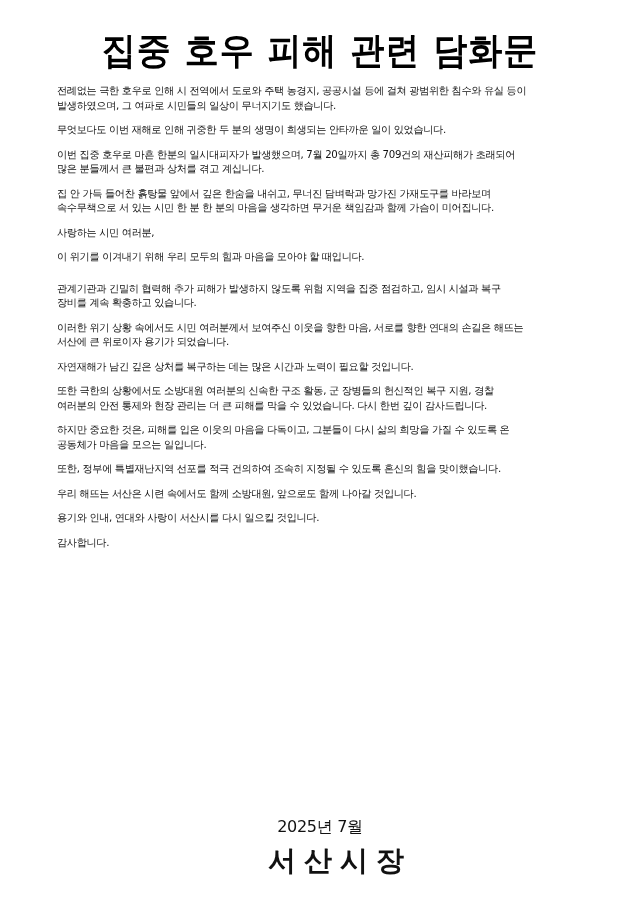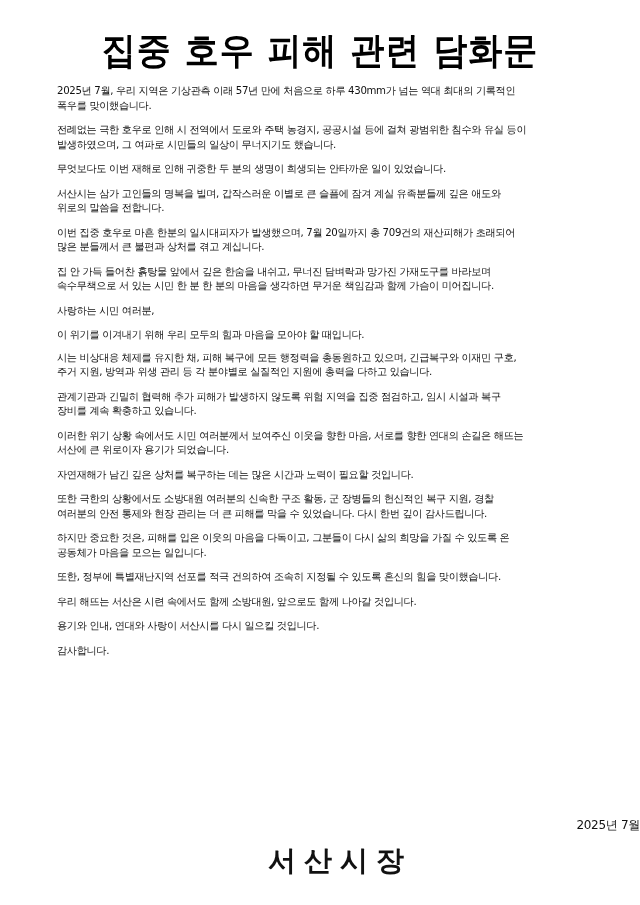--- a/index.html
+++ b/index.html
@@ -7,51 +7,45 @@
   .title {
     position: absolute; top: 28px; left: 0; width: 640px; text-align: center;
     font-family: "DejaVu Sans", sans-serif; font-weight: bold; font-size: 34px;
     letter-spacing: 1px; color: #000; transform: scaleY(1.08);
   }
   .body {
     position: absolute; top: 84px; left: 57px; width: 540px;
     font-size: 10.2px; line-height: 14.5px; letter-spacing: -0.35px;
   }
   .body p { margin: 0 0 10px 0; white-space: pre-line; }
-  .body p.tight { margin-bottom: 8px; }
+  .body p.tight { margin-bottom: 17px; }
   .date {
-    position: absolute; top: 817px; left: 0; width: 640px; text-align: right;
-    font-size: 12px; letter-spacing: -0.3px;
+    position: absolute; top: 817px; left: 0; width: 640px; text-align: center;
+    font-size: 16px; letter-spacing: -0.3px;
   }
   .signer {
     position: absolute; top: 842px; left: 0; width: 640px; text-align: center;
     font-family: "DejaVu Serif", serif; font-size: 28px; letter-spacing: 8px; font-weight: bold; padding-left: 20px;
   }
 </style>
 </head>
 <body>
 
 <div class="title">집중 호우 피해 관련 담화문</div>
 
 <div class="body">
-  <p>2025년 7월, 우리 지역은 기상관측 이래 57년 만에 처음으로 하루 430mm가 넘는 역대 최대의 기록적인
-폭우를 맞이했습니다.</p>
   <p>전례없는 극한 호우로 인해 시 전역에서 도로와 주택 농경지, 공공시설 등에 걸쳐 광범위한 침수와 유실 등이
 발생하였으며, 그 여파로 시민들의 일상이 무너지기도 했습니다.</p>
   <p>무엇보다도 이번 재해로 인해 귀중한 두 분의 생명이 희생되는 안타까운 일이 있었습니다.</p>
-  <p>서산시는 삼가 고인들의 명복을 빌며, 갑작스러운 이별로 큰 슬픔에 잠겨 계실 유족분들께 깊은 애도와
-위로의 말씀을 전합니다.</p>
   <p>이번 집중 호우로 마흔 한분의 일시대피자가 발생했으며, 7월 20일까지 총 709건의 재산피해가 초래되어
 많은 분들께서 큰 불편과 상처를 겪고 계십니다.</p>
   <p>집 안 가득 들어찬 흙탕물 앞에서 깊은 한숨을 내쉬고, 무너진 담벼락과 망가진 가재도구를 바라보며
 속수무책으로 서 있는 시민 한 분 한 분의 마음을 생각하면 무거운 책임감과 함께 가슴이 미어집니다.</p>
   <p>사랑하는 시민 여러분,</p>
   <p class="tight">이 위기를 이겨내기 위해 우리 모두의 힘과 마음을 모아야 할 때입니다.</p>
-  <p>시는 비상대응 체제를 유지한 채, 피해 복구에 모든 행정력을 총동원하고 있으며, 긴급복구와 이재민 구호,
-주거 지원, 방역과 위생 관리 등 각 분야별로 실질적인 지원에 총력을 다하고 있습니다.</p>
   <p>관계기관과 긴밀히 협력해 추가 피해가 발생하지 않도록 위험 지역을 집중 점검하고, 임시 시설과 복구
 장비를 계속 확충하고 있습니다.</p>
   <p>이러한 위기 상황 속에서도 시민 여러분께서 보여주신 이웃을 향한 마음, 서로를 향한 연대의 손길은 해뜨는
 서산에 큰 위로이자 용기가 되었습니다.</p>
   <p>자연재해가 남긴 깊은 상처를 복구하는 데는 많은 시간과 노력이 필요할 것입니다.</p>
   <p>또한 극한의 상황에서도 소방대원 여러분의 신속한 구조 활동, 군 장병들의 헌신적인 복구 지원, 경찰
 여러분의 안전 통제와 현장 관리는 더 큰 피해를 막을 수 있었습니다. 다시 한번 깊이 감사드립니다.</p>
   <p>하지만 중요한 것은, 피해를 입은 이웃의 마음을 다독이고, 그분들이 다시 삶의 희망을 가질 수 있도록 온
 공동체가 마음을 모으는 일입니다.</p>
   <p>또한, 정부에 특별재난지역 선포를 적극 건의하여 조속히 지정될 수 있도록 혼신의 힘을 맞이했습니다.</p>

